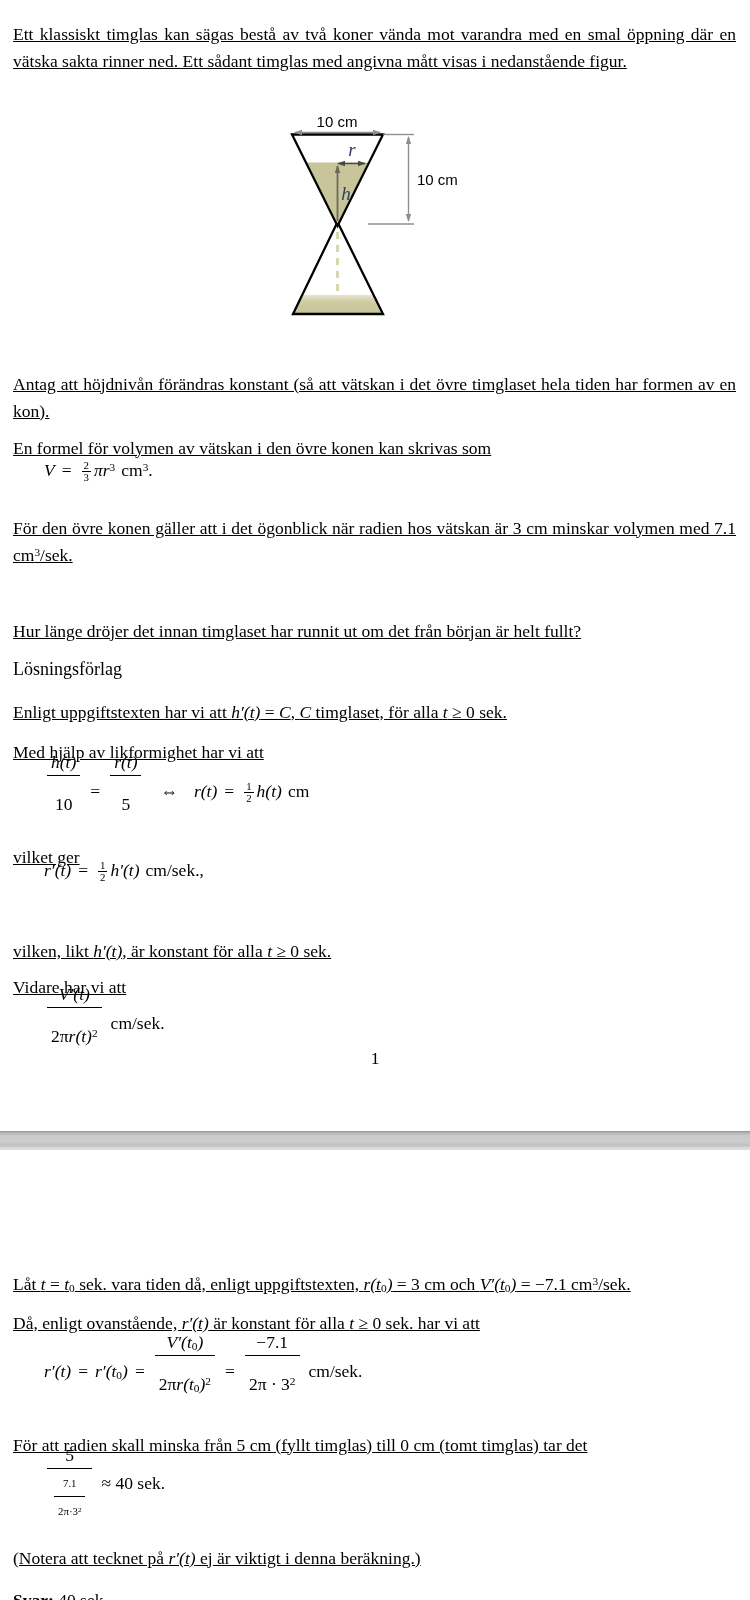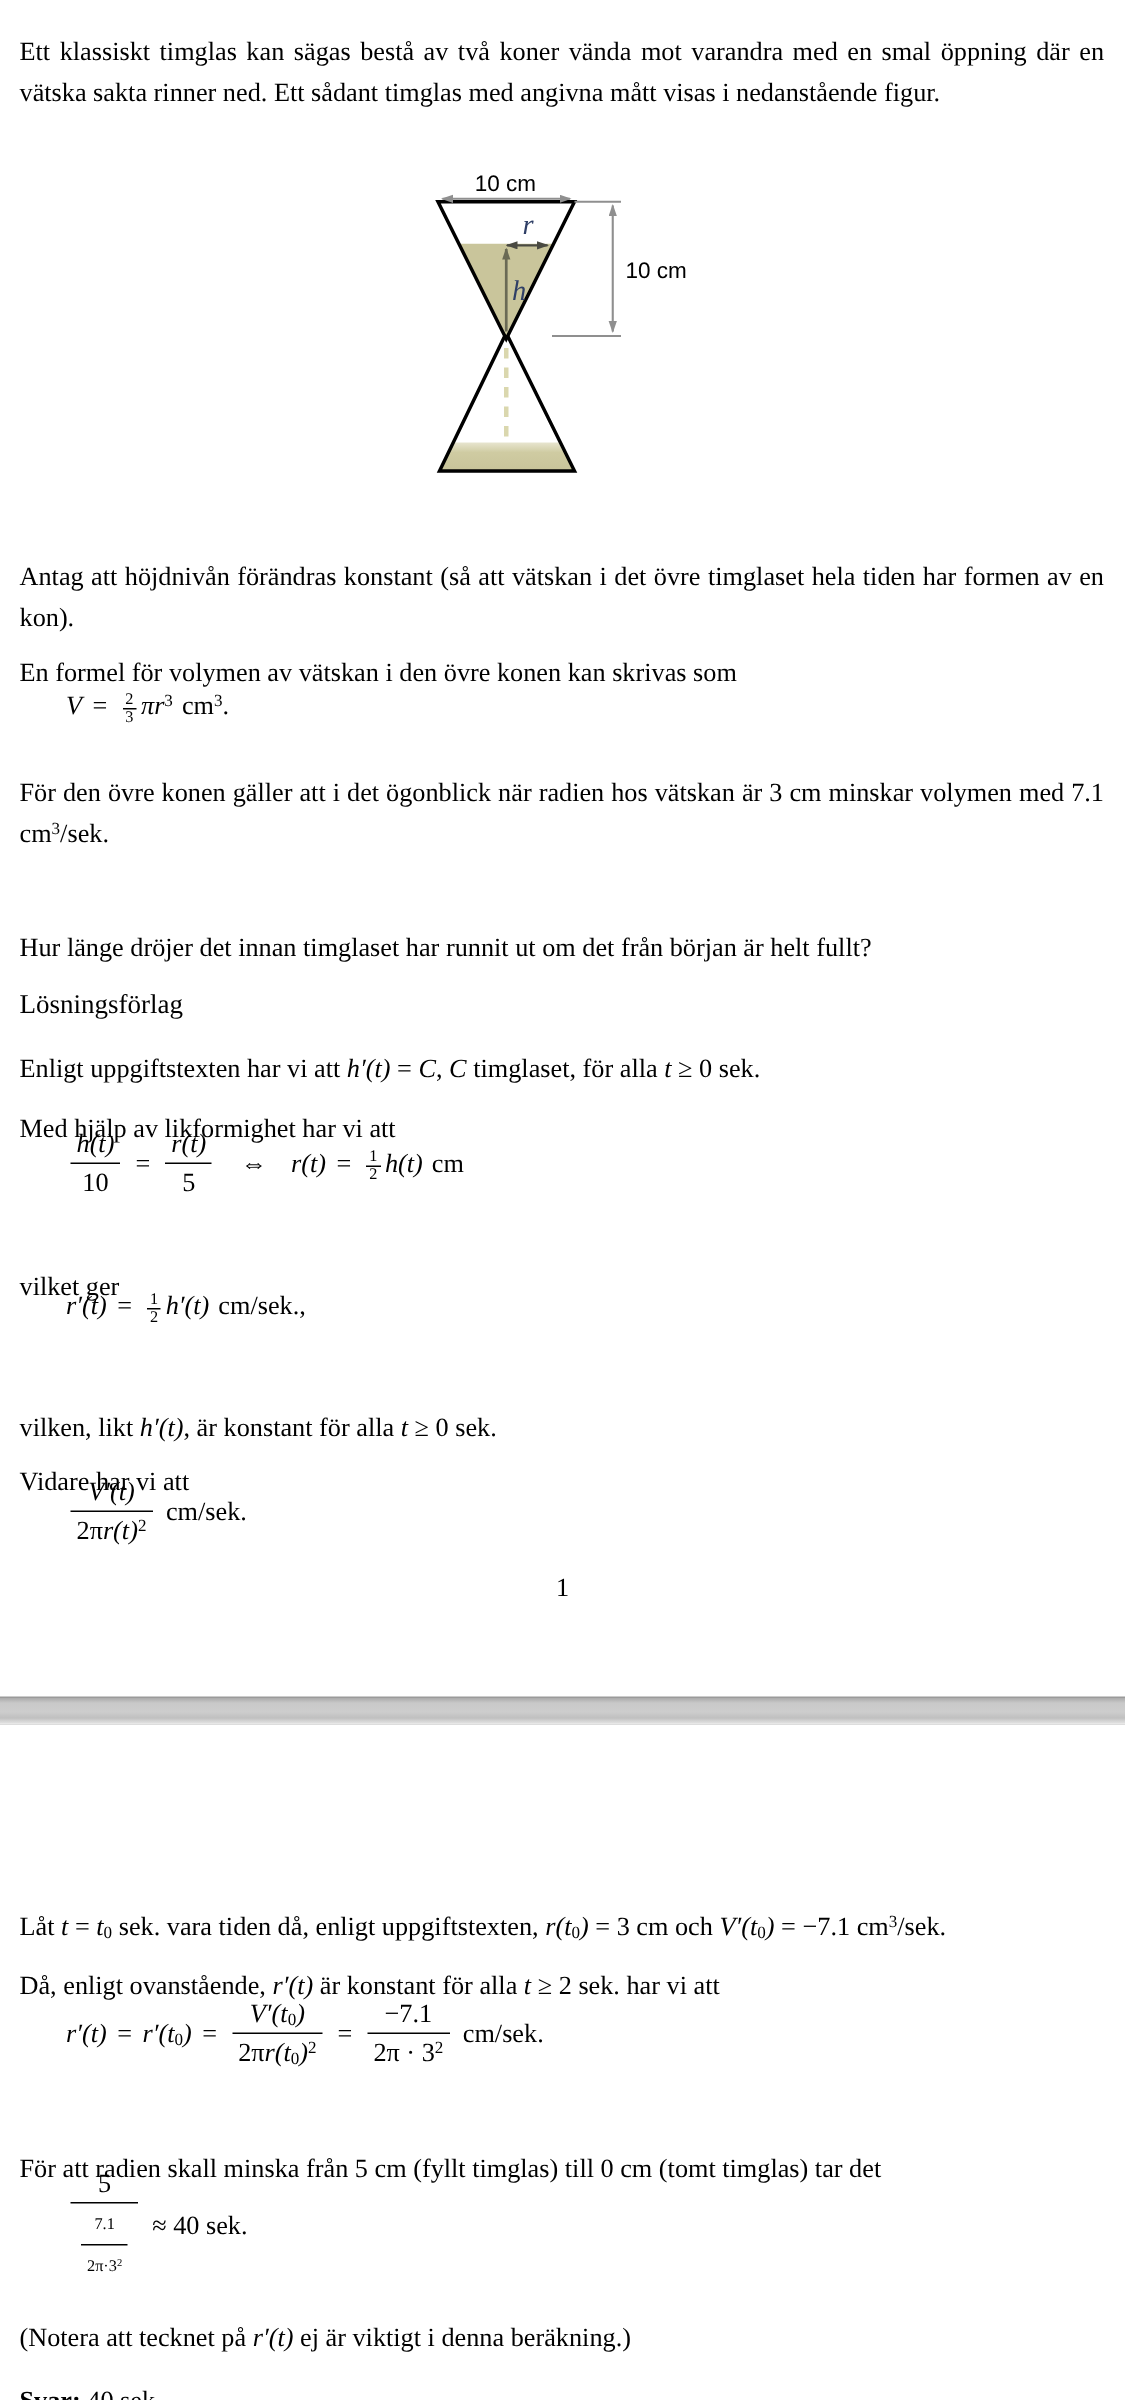--- a/index.html
+++ b/index.html
@@ -1,33 +1,33 @@
 <!DOCTYPE html>
 <html><head>
 <meta charset="utf-8">
 <style>
   html,body{margin:0;padding:0;background:#ffffff;}
   body{width:750px;height:1600px;position:relative;overflow:hidden;
        font-family:"Liberation Serif","DejaVu Serif",serif;font-size:17.5px;color:#000;}
   .abs{position:absolute;}
-  .para{position:absolute;left:13px;right:14px;line-height:27px;text-align:justify;}
+  .para{position:absolute;left:13px;right:14px;line-height:27px;text-align:justify;text-decoration:underline;}
   .oneline{text-align:left;white-space:nowrap;}
   .heading{position:absolute;left:13px;font-weight:normal;font-size:18px;line-height:27px;}
   .mi{font-style:italic;}
   .bold{font-weight:bold;}
   .sup{font-size:0.65em;vertical-align:0.45em;line-height:0;}
   .sub{font-size:0.65em;vertical-align:-0.2em;line-height:0;}
   .formula{position:absolute;left:44px;display:flex;align-items:center;line-height:27px;}
   .grp{white-space:nowrap;}
   .eq{margin:0 7px;}
   .iff{margin:0 16px;}
   .u{margin-left:6px;text-align:right;}
   .frac{display:inline-block;text-align:center;vertical-align:middle;margin:0 3px;}
   .frac .fn{display:block;line-height:25px;padding:0 4px;}
-  .frac .fd{display:block;line-height:25px;padding:0 4px;border-top:1.3px solid #000;}
+  .frac .fd{display:block;line-height:25px;padding:16px 4px;border-top:1.3px solid #000;}
   .sfrac{display:inline-block;text-align:center;font-size:0.62em;line-height:1.05;
          vertical-align:-0.5em;margin:0 3px;}
   .sfrac .fn{display:block;padding:0 2px;border:none;}
   .sfrac .fd{display:block;padding:0 2px;border-top:1px solid #000;}
   .bigfrac .fd{padding:2px 4px 0;}
   .pagenum{position:absolute;left:0;width:100%;text-align:center;line-height:27px;}
   .separator{position:absolute;left:0;right:0;height:17px;
              background:linear-gradient(180deg,#ababab 0%,#c9c9c9 20%,#cdcdcd 55%,#c0c0c0 78%,#e3e3e3 100%);
              border-top:1px solid #9a9a9a;border-bottom:1px solid #dddddd;}
   .figlabel{font-family:"Liberation Sans","DejaVu Sans",sans-serif;font-size:15px;fill:#000;}
@@ -125,21 +125,21 @@
       <span class="fd"><span>2π</span><span class="mi">r(t)</span><span class="sup">2</span></span>
     </span>
   <span class="grp"><span class="u">cm/sek.</span></span>
 </div>
 
 <div class="pagenum" style="top:1045px">1</div>
 
 <div class="separator" style="top:1131px"></div>
 
 <p class="para oneline" style="top:1253px"><span>Låt </span><span class="mi">t</span><span> = </span><span class="mi">t</span><span class="sub">0</span><span> sek. vara tiden då, enligt uppgiftstexten, </span><span class="mi">r(t</span><span class="sub">0</span><span class="mi">)</span><span> = 3 cm och </span><span class="mi">V′(t</span><span class="sub">0</span><span class="mi">)</span><span> = −7.1 cm</span><span class="sup">3</span><span>/sek.</span></p>
-<p class="para oneline" style="top:1292px"><span>Då, enligt ovanstående, </span><span class="mi">r′(t)</span><span> är konstant för alla </span><span class="mi">t</span><span> ≥ 2 sek. har vi att</span></p>
+<p class="para oneline" style="top:1292px"><span>Då, enligt ovanstående, </span><span class="mi">r′(t)</span><span> är konstant för alla </span><span class="mi">t</span><span> ≥ 0 sek. har vi att</span></p>
 
 <div class="formula" style="top:1330px">
   <span class="grp"><span class="mi">r′(t)</span><span class="eq">=</span><span class="mi">r′(t</span><span class="sub">0</span><span class="mi">)</span><span class="eq">=</span></span>
   <span class="frac">
       <span class="fn"><span class="mi">V′(t</span><span class="sub">0</span><span class="mi">)</span></span>
       <span class="fd"><span>2π</span><span class="mi">r(t</span><span class="sub">0</span><span class="mi">)</span><span class="sup">2</span></span>
     </span>
   <span class="grp"><span class="eq">=</span></span>
   <span class="frac">
       <span class="fn">−7.1</span>

